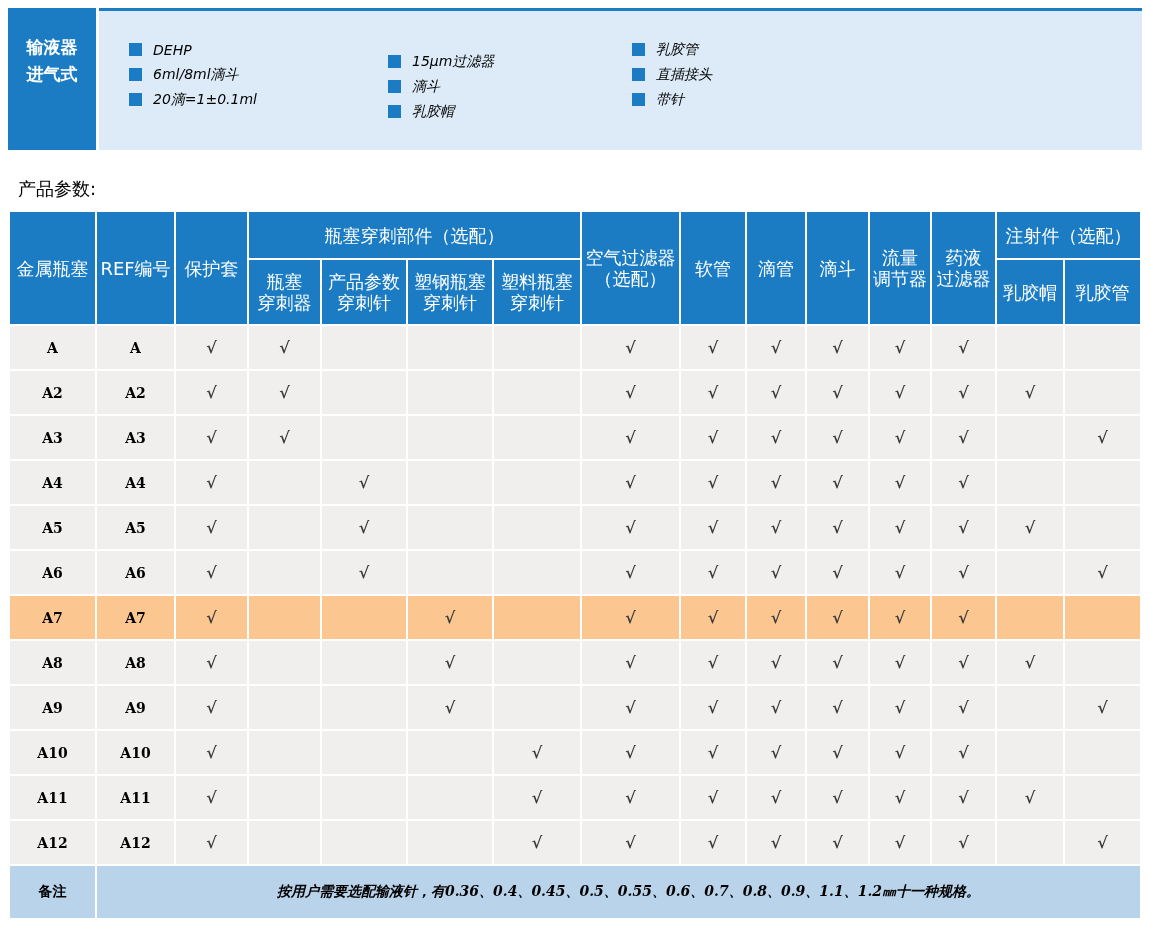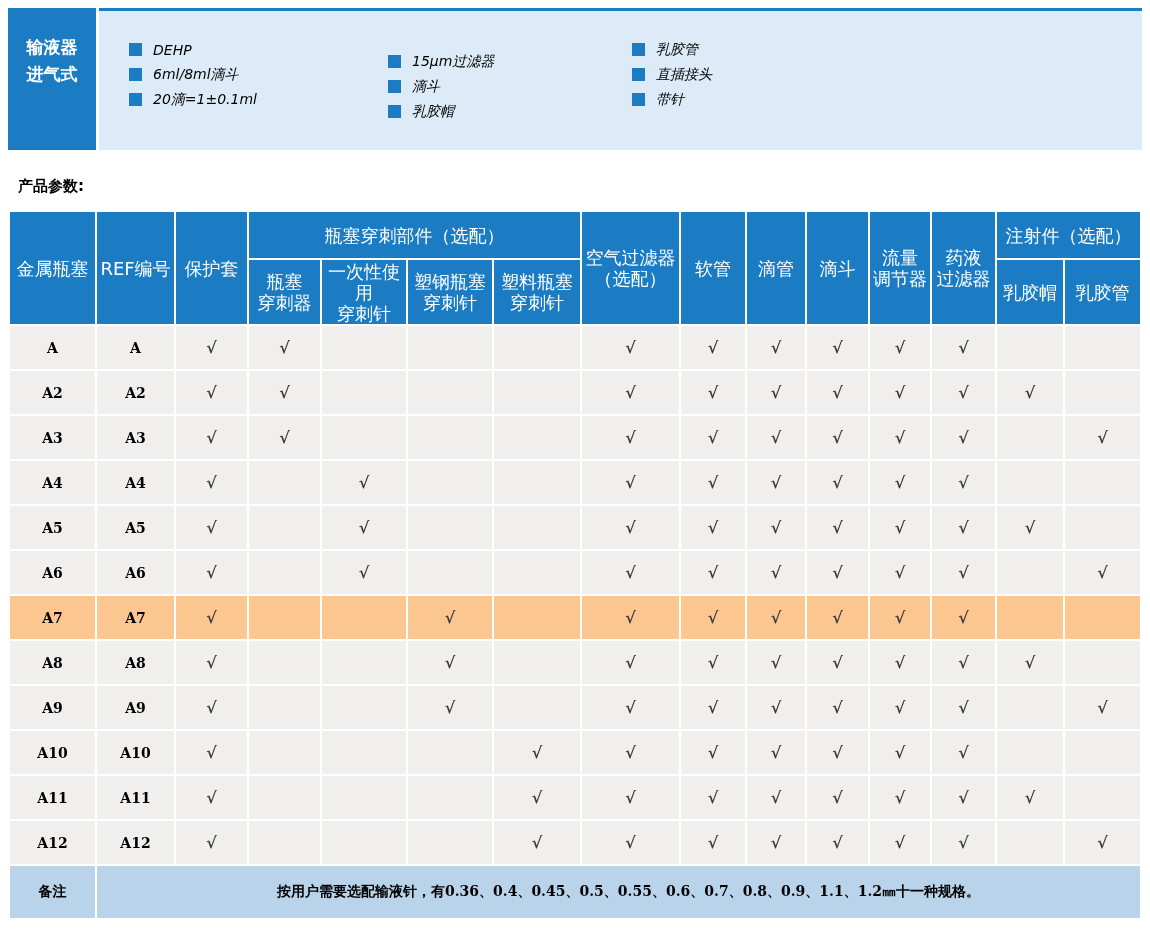--- a/index.html
+++ b/index.html
@@ -24,41 +24,41 @@
   }
   .banner-right{
     position:absolute;left:91px;top:0;width:1043px;height:142px;
     background:var(--panel);border-top:3px solid var(--blue);box-sizing:border-box;
   }
   .feature-col{position:absolute;top:30px;font-style:italic;}
   .feature-item{display:flex;align-items:center;height:17px;margin-bottom:8px;}
   .feature-bullet{width:13px;height:13px;background:var(--blue);flex:0 0 13px;margin-right:11px;}
   .feature-label{font-size:14px;white-space:nowrap;}
   
-  .section-title{position:absolute;left:18px;top:177px;font-size:15px;font-weight:bold;}
+  .section-title{position:absolute;left:18px;top:177px;font-size:18px;font-weight:normal;}
   
   table.spec{
     position:absolute;left:8px;top:210px;width:1134px;
     border-collapse:separate;border-spacing:2px;table-layout:fixed;background:#fff;
   }
   table.spec th{
     background:var(--blue);color:#fff;font-size:18px;font-weight:normal;
     text-align:center;vertical-align:middle;white-space:pre-line;line-height:21px;padding:0;
   }
   table.spec thead tr.hdr-top th{height:46px;}
   table.spec thead tr.hdr-sub th{height:64px;}
   table.spec tbody td{
     background:var(--gray);height:43px;text-align:center;vertical-align:middle;
     font-family:"DejaVu Serif", serif;font-weight:bold;font-size:14px;padding:0;
   }
   table.spec tr.highlight td{background:var(--orange);margin-top:16px;}
   .check{font-size:16px;color:var(--check);}
   table.spec tr.remark-row td{background:var(--remark);height:52px;}
   td.remark-label{font-size:15px;margin-left:36px;}
-  td.remark-text{text-align:left;padding:0 8px 0 28px !important;font-size:15px;white-space:nowrap;overflow:hidden;}
+  td.remark-text{text-align:left;padding:0 8px 0 28px !important;font-size:15px;white-space:nowrap;overflow:hidden;font-style:italic;}
 </style>
 </head>
 <body>
 
 <div class="banner">
   <div class="banner-left">
     <div>输液器</div>
     <div>进气式</div>
   </div>
   <div class="banner-right">
@@ -140,21 +140,21 @@
         <th rowspan="2">滴斗</th>
         <th rowspan="2">流量
 调节器</th>
         <th rowspan="2">药液
 过滤器</th>
         <th colspan="2">注射件（选配）</th>
       </tr>
       <tr class="hdr-sub">
         <th>瓶塞
 穿刺器</th>
-        <th>一次性使用
+        <th>产品参数
 穿刺针</th>
         <th>塑钢瓶塞
 穿刺针</th>
         <th>塑料瓶塞
 穿刺针</th>
         <th>乳胶帽</th>
         <th>乳胶管</th>
       </tr>
     </thead>
   <tbody>

